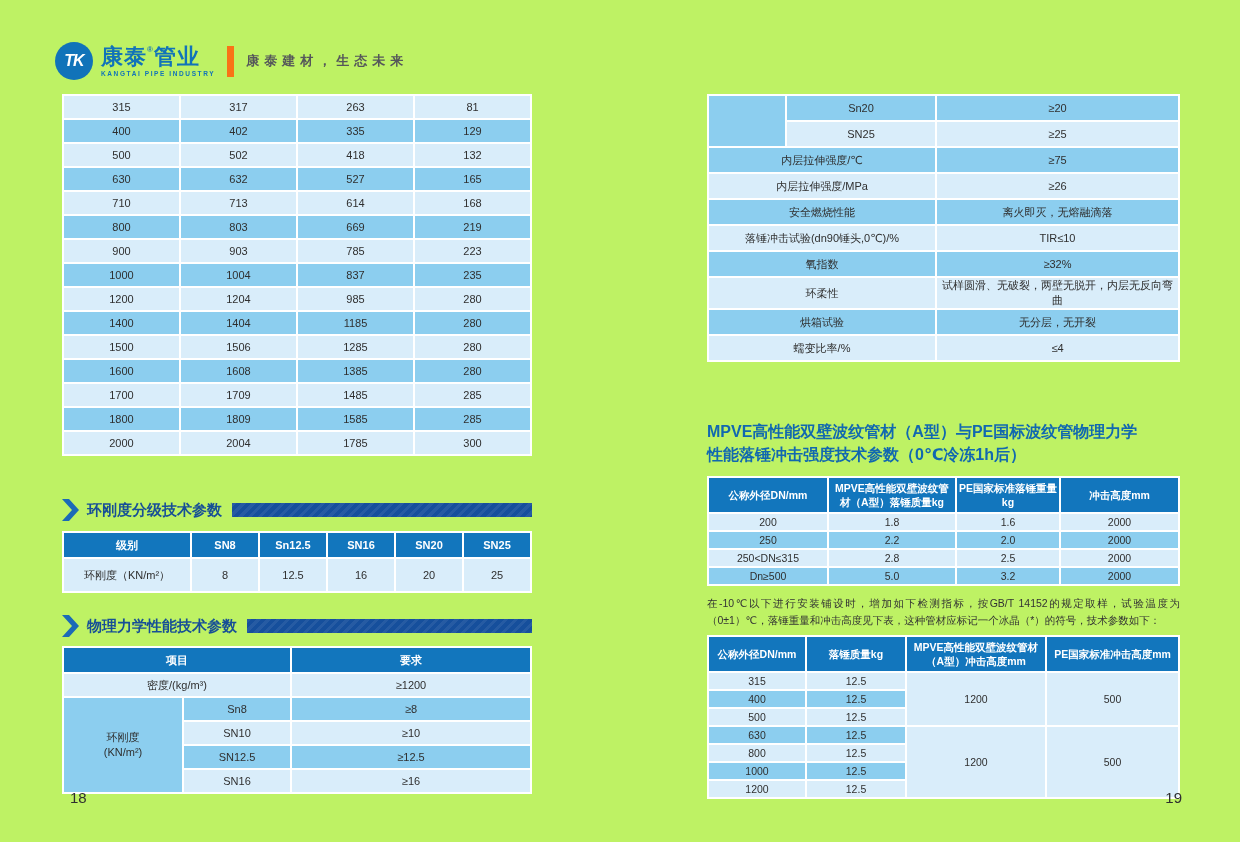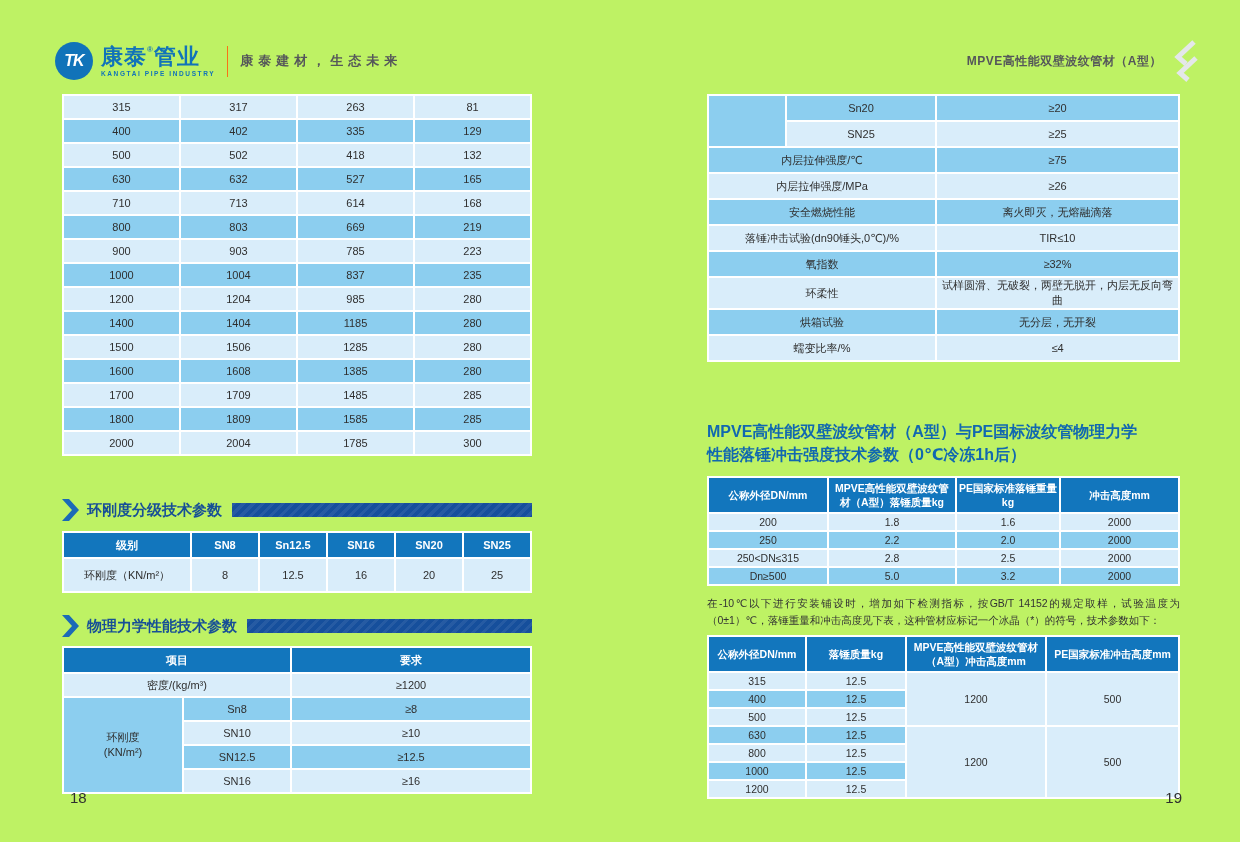--- a/index.html
+++ b/index.html
@@ -3,21 +3,21 @@
 <meta charset="utf-8">
 <style>
   * { margin:0; padding:0; box-sizing:border-box; }
   body { width:1240px; height:842px; background:#fff; font-family:"Liberation Sans","DejaVu Sans",sans-serif; color:#2f2f2f; }
   .page { position:relative; width:1240px; height:842px; background:#bef264; overflow:hidden; }
 
   
   .hdr { position:absolute; top:38px; left:55px; right:36px; height:46px; display:flex; align-items:center; }
   .logo-wrap { display:flex; align-items:center; }
   .logo-circle { width:38px; height:38px; border-radius:50%; background:#1173b9; color:#fff; display:flex; align-items:center; justify-content:center; font-weight:bold; font-style:italic; font-size:16px; letter-spacing:-1px; }
-  .brand-block { margin-left:8px; padding-right:12px; border-right:1px solid #f97316; }
+  .brand-block { margin-left:8px; padding-right:12px; border-right:7px solid #f97316; }
   .brand-cn { font-size:22px; font-weight:800; color:#1173b9; line-height:1; letter-spacing:1px; }
   .brand-cn sup { font-size:8px; vertical-align:top; }
   .brand-en { font-size:6.5px; color:#1173b9; letter-spacing:1.6px; margin-top:2px; font-weight:bold; }
   .slogan { margin-left:12px; font-size:13px; font-weight:bold; color:#55575a; letter-spacing:5px; }
   .hdr-right { margin-left:auto; display:flex; align-items:center; }
   .hdr-title { font-size:12px; font-weight:bold; color:#55575a; letter-spacing:0.5px; }
   .s-icon { margin-left:8px; }
 
   
   .col-left  { position:absolute; left:62px;  top:94px; width:470px; }
@@ -89,27 +89,20 @@
     <div class="logo-wrap">
       <div class="logo-circle">
         <span>TK</span>
       </div>
       <div class="brand-block">
         <div class="brand-cn"><span>康泰</span><sup>®</sup><span>管业</span></div>
         <div class="brand-en">KANGTAI PIPE INDUSTRY</div>
       </div>
       <div class="slogan">康泰建材，生态未来</div>
     </div>
-    <div class="hdr-right">
-      <div class="hdr-title">MPVE高性能双壁波纹管材（A型）</div>
-      <svg class="s-icon" width="34" height="42" viewBox="0 0 34 42">
-        <path d="M24 2 L8 17 L16 24" fill="none" stroke="#e4e7ea" stroke-width="5"></path>
-        <path d="M26 18 L10 33 L18 40" fill="none" stroke="#e4e7ea" stroke-width="5"></path>
-      </svg>
-    </div>
   </div>
 
   <div class="col-left">
 
     <table class="dim-table">
       <tbody>
 
           <tr>
             <td>315</td>
             <td>317</td>

